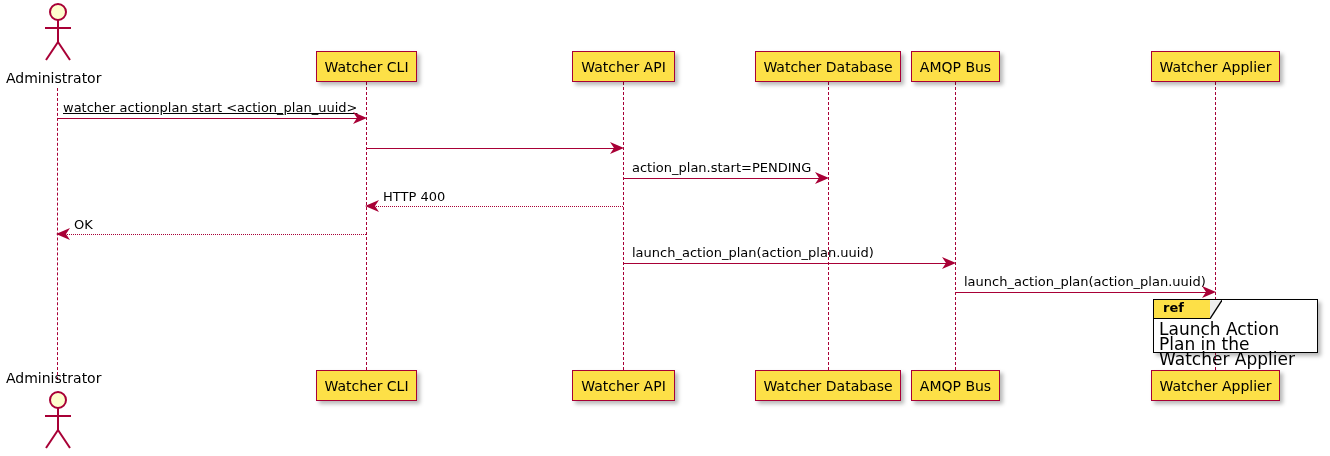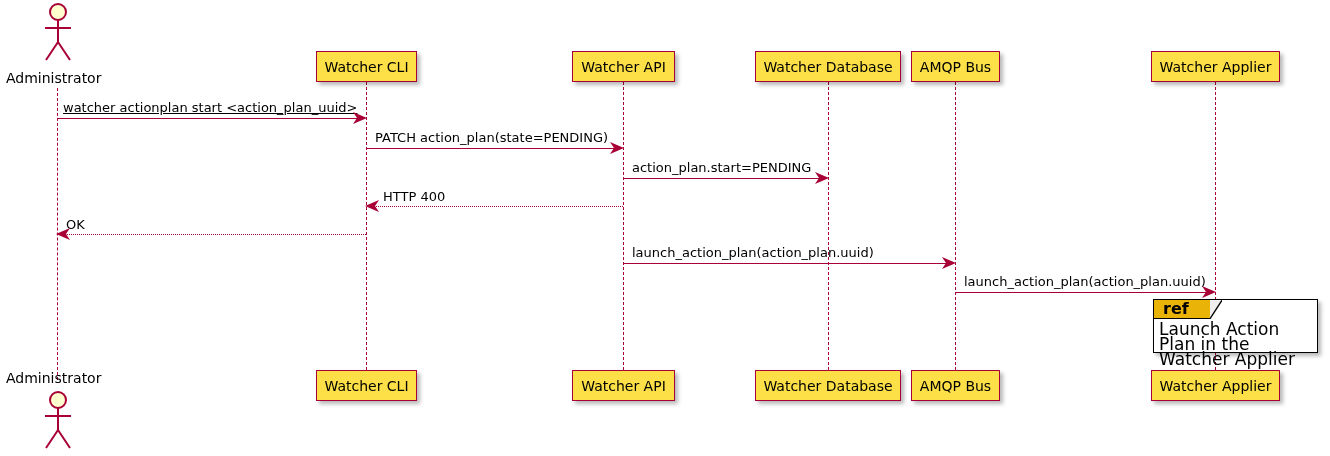--- a/index.html
+++ b/index.html
@@ -85,28 +85,28 @@
     background: #FFFFFF;
     border: 1.5px solid #000000;
     z-index: 6;
     box-shadow: 3px 3px 4px rgba(0,0,0,0.28);
   }
   .ref-tab {
     position: absolute;
     left: 0;
     top: 0;
     height: 19px;
-    background: #eab308;
+    background: #fde047;
     border-right: 1.5px solid #000000;
     border-bottom: 1.5px solid #000000;
     display: flex;
-    align-items: flex-end;
+    align-items: flex-start;
     padding-left: 9px;
     box-sizing: border-box;
-    font-size: 16px;
+    font-size: 13px;
     font-weight: bold;
     color: #000000;
   }
   .ref-tab-notch {
     position: absolute;
     top: 0;
     width: 12px;
     height: 19px;
     background: #FFFFFF;
   }
@@ -184,39 +184,38 @@
   <div class="participant" style="left:1151px; top:370px; width:129px; height:31px;">
     <span>Watcher Applier</span>
   </div>
 
   <div class="msg-label" style="left:63px; top:100px;text-decoration:underline;">watcher actionplan start &lt;action_plan_uuid&gt;</div>
   <div class="msg-line" style="left:57px; top:118px; width:303px;"></div>
   <svg class="arrowhead" style="left:352px; top:110px;" width="16" height="16" viewBox="0 0 16 16">
     <polygon points="15,8 1,2 5,8 1,14" fill="#A80036"></polygon>
   </svg>
 
-  <div class="msg-label" style="left:375px; top:130px;">PATCH action_plan(state=PENDING)</div>
   <div class="msg-line" style="left:366px; top:148px; width:251px;"></div>
   <svg class="arrowhead" style="left:609px; top:140px;" width="16" height="16" viewBox="0 0 16 16">
     <polygon points="15,8 1,2 5,8 1,14" fill="#A80036"></polygon>
   </svg>
 
   <div class="msg-label" style="left:632px; top:160px;">action_plan.start=PENDING</div>
   <div class="msg-line" style="left:623px; top:178px; width:199px;"></div>
   <svg class="arrowhead" style="left:814px; top:170px;" width="16" height="16" viewBox="0 0 16 16">
     <polygon points="15,8 1,2 5,8 1,14" fill="#A80036"></polygon>
   </svg>
 
   <div class="msg-label" style="left:383px; top:189px;">HTTP 400</div>
   <div class="msg-line dotted" style="left:372px; top:206px; width:251px;"></div>
   <svg class="arrowhead" style="left:364px; top:198px;" width="16" height="16" viewBox="0 0 16 16">
     <polygon points="1,8 15,2 11,8 15,14" fill="#A80036"></polygon>
   </svg>
 
-  <div class="msg-label" style="left:66px; top:217px;">OK</div>
+  <div class="msg-label" style="left:74px; top:217px;">OK</div>
   <div class="msg-line dotted" style="left:63px; top:234px; width:303px;"></div>
   <svg class="arrowhead" style="left:55px; top:226px;" width="16" height="16" viewBox="0 0 16 16">
     <polygon points="1,8 15,2 11,8 15,14" fill="#A80036"></polygon>
   </svg>
 
   <div class="msg-label" style="left:632px; top:245px;">launch_action_plan(action_plan.uuid)</div>
   <div class="msg-line" style="left:623px; top:263px; width:326px;"></div>
   <svg class="arrowhead" style="left:941px; top:255px;" width="16" height="16" viewBox="0 0 16 16">
     <polygon points="15,8 1,2 5,8 1,14" fill="#A80036"></polygon>
   </svg>

